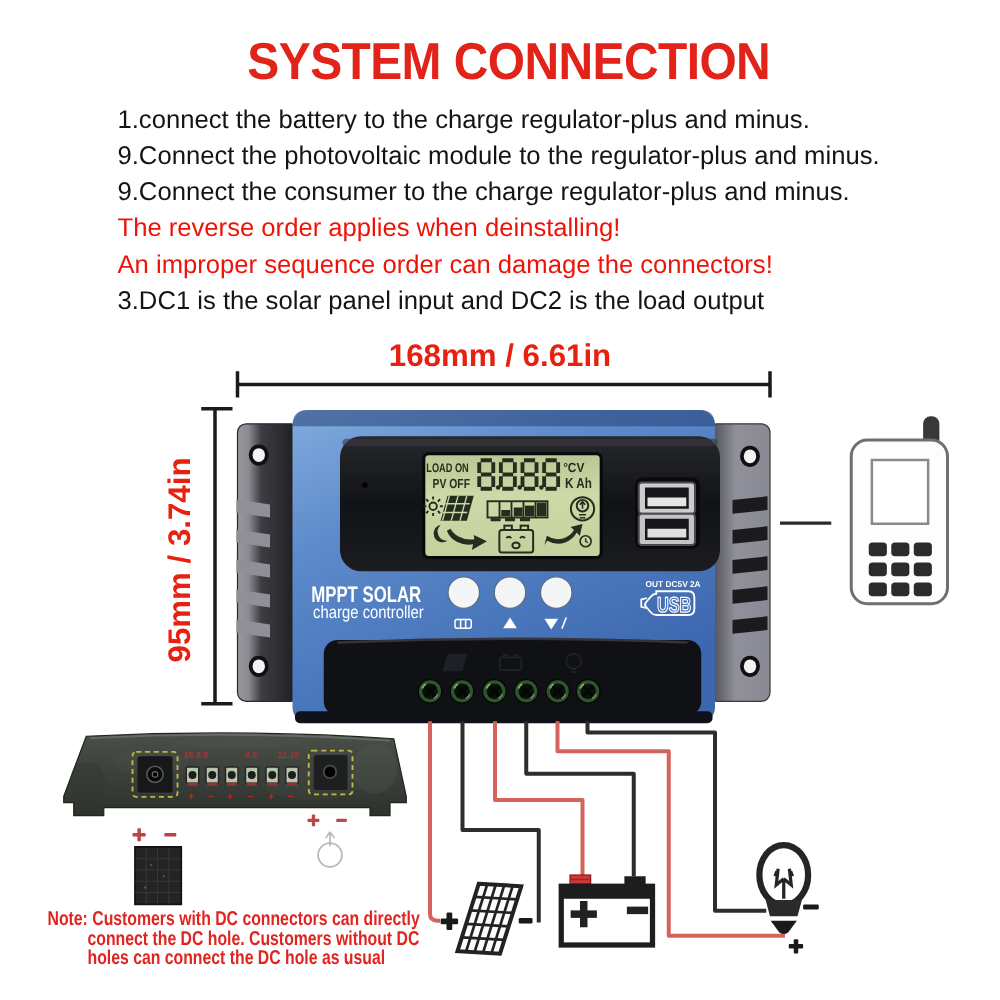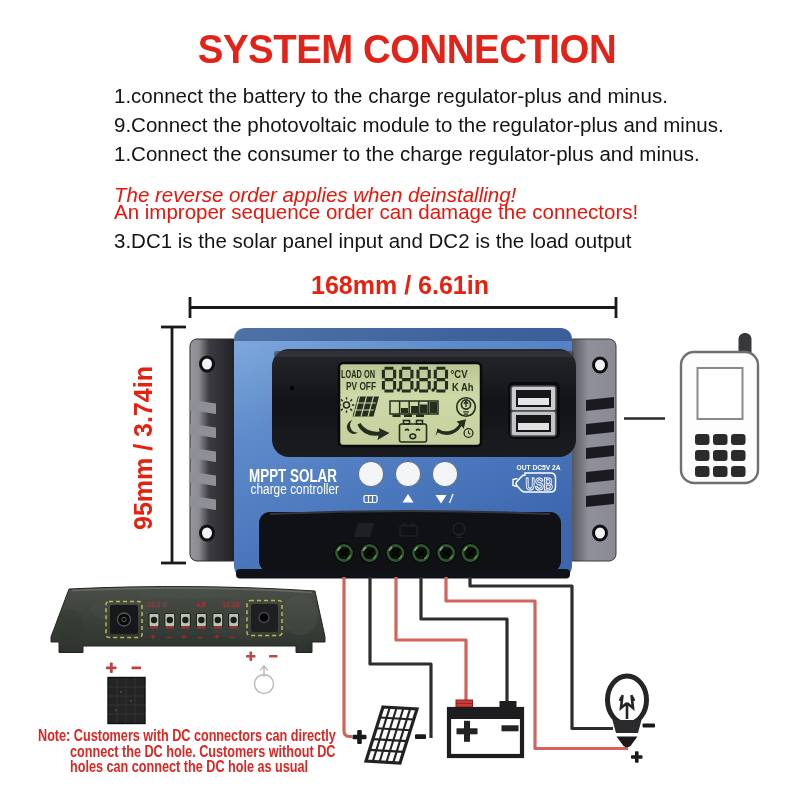--- a/index.html
+++ b/index.html
@@ -1,19 +1,19 @@
 <!DOCTYPE html>
 <html><head>
 <meta charset="utf-8">
 <style>
 html,body{margin:0;padding:0;}
 .page{position:relative;width:800px;height:800px;background:#fff;overflow:hidden;font-family:"Liberation Sans",sans-serif;}
 .abs{position:absolute;white-space:nowrap;}
 .title{left:7px;width:800px;text-align:center;top:24.5px;font-size:41.5px;font-weight:bold;color:#e2231a;letter-spacing:-0.5px;transform:scaleX(0.924);transform-origin:50% 50%;}
-.ins{left:94px;font-size:20.5px;color:#141414;margin-left:20px;}
+.ins{left:94px;font-size:20.5px;color:#141414;}
 .red{color:#ee1309;}
 .dimh{left:0;width:800px;text-align:center;top:271px;font-size:25px;font-weight:bold;color:#e8200f;}
 .note{color:#e02520;font-weight:bold;font-size:16px;transform:scaleX(0.79);transform-origin:left top;}
 </style>
 </head>
 <body>
 <div class="page">
 <svg id="gfx" width="800" height="800" viewBox="0 0 800 800" style="position:absolute;left:0;top:0;">
 <defs>
 <linearGradient id="blueBody" x1="0" y1="0" x2="0.6" y2="1">
@@ -336,21 +336,21 @@
 </g>
 <g stroke="#b9b9b9" stroke-width="1.4" fill="none">
 <circle cx="264" cy="684" r="9.5"></circle>
 <path d="M264,677 v-10 M264,665.5 l-3.5,5 M264,665.5 l3.5,5" stroke="#b4b4b4" stroke-width="1.3"></path>
 </g>
 </g>
 </svg>
 <div class="abs title">SYSTEM CONNECTION</div>
 <div class="abs ins" style="top:84px;">1.connect the battery to the charge regulator-plus and minus.</div>
 <div class="abs ins" style="top:113px;">9.Connect the photovoltaic module to the regulator-plus and minus.</div>
-<div class="abs ins" style="top:142px;">1.Connect the consumer to the charge regulator-plus and minus.</div>
-<div class="abs ins red" style="top:183px;font-style:italic;">The reverse order applies when deinstalling!</div>
+<div class="abs ins" style="top:142px;">9.Connect the consumer to the charge regulator-plus and minus.</div>
+<div class="abs ins red" style="top:171px;">The reverse order applies when deinstalling!</div>
 <div class="abs ins red" style="top:200px;">An improper sequence order can damage the connectors!</div>
 <div class="abs ins" style="top:229px;">3.DC1 is the solar panel input and DC2 is the load output</div>
 <div class="abs dimh">168mm / 6.61in</div>
 <div class="abs note" style="left:38px;top:727px;">Note: Customers with DC connectors can directly</div>
 <div class="abs note" style="left:70px;top:742.5px;">connect the DC hole. Customers without DC</div>
 <div class="abs note" style="left:70px;top:757.5px;">holes can connect the DC hole as usual</div>
 </div>
 
 </body></html>

